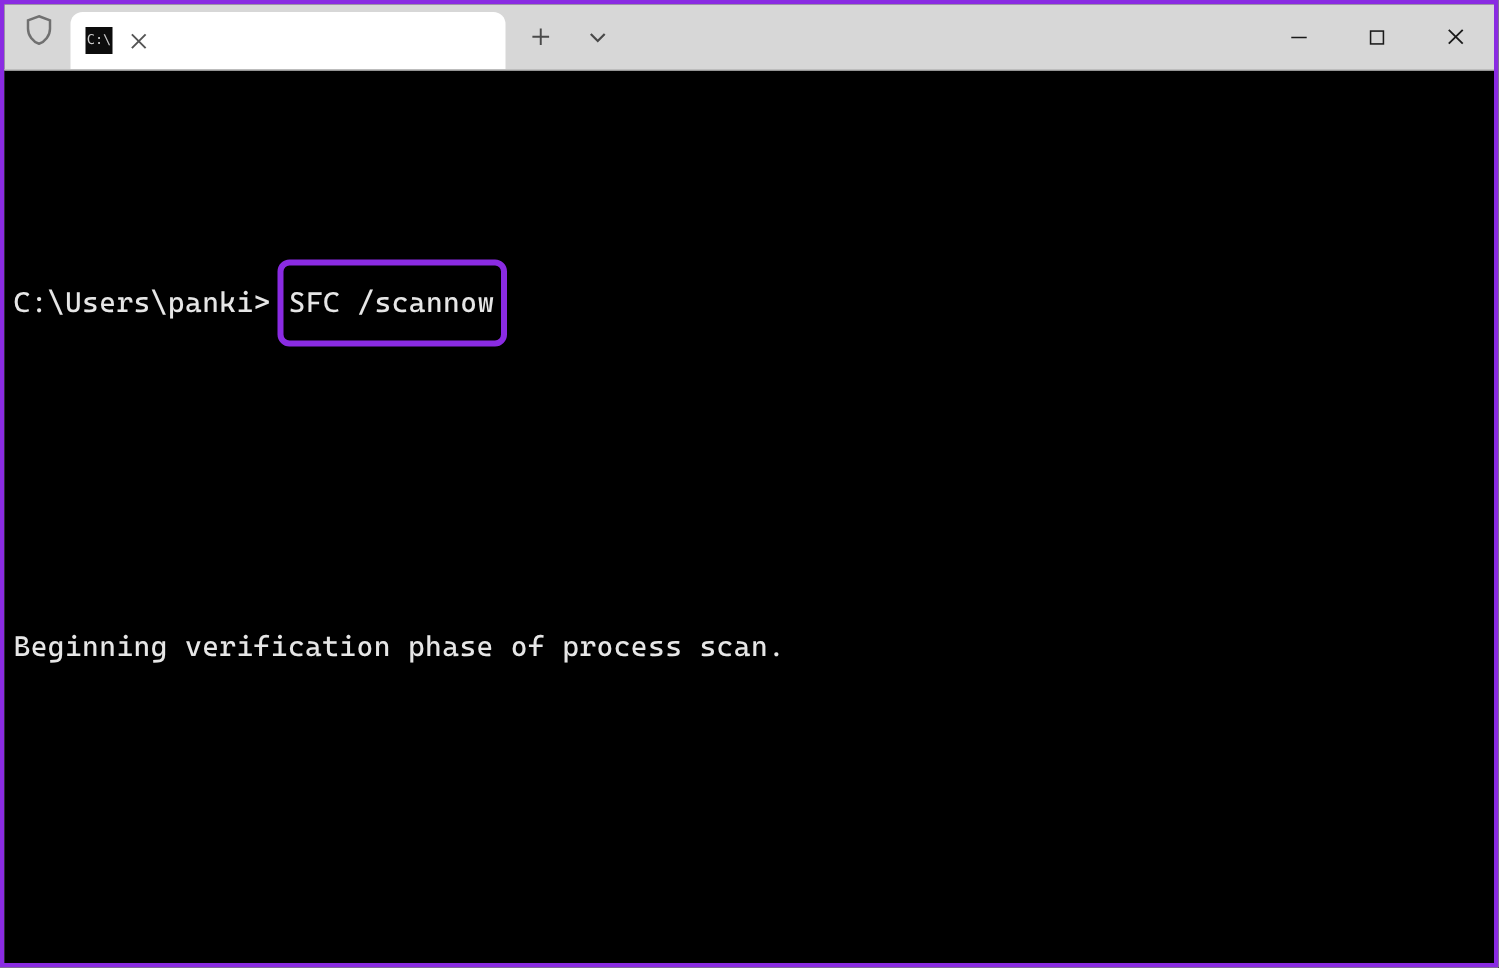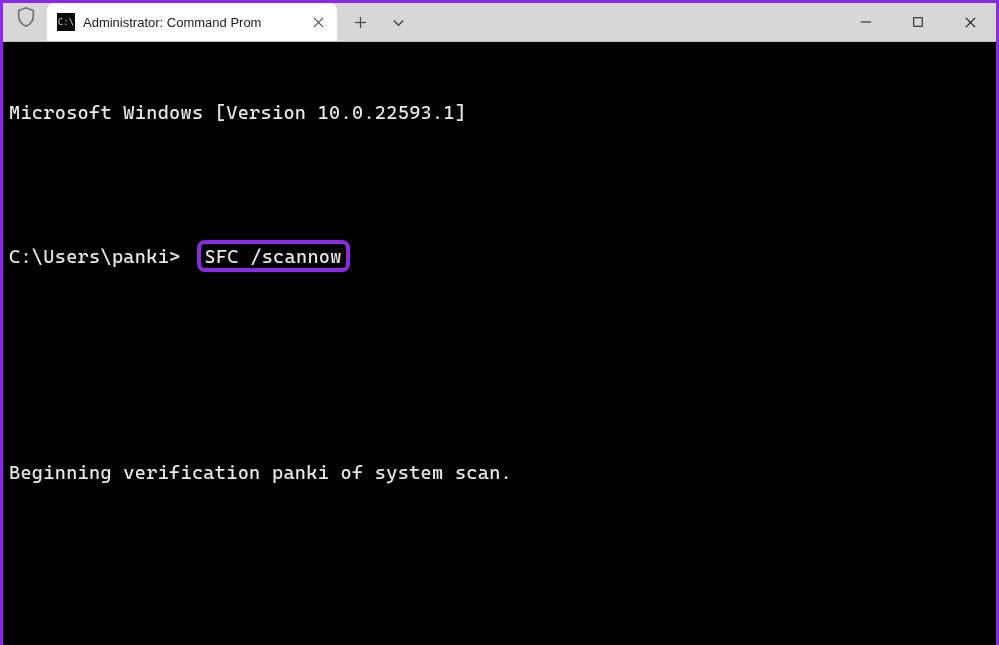--- a/index.html
+++ b/index.html
@@ -85,43 +85,42 @@
     font-size: 19px;
     line-height: 24px;
     padding: 10px 4px 4px 6px;
     white-space: pre;
     letter-spacing: 0.3px;
   }
   .terminal .row { display: block; min-height: 24px; }
   .hl {
     border: 4px solid #8a2be2;
     border-radius: 8px;
-    padding: 0 4px;
+    padding: 13px 4px;
     display: inline-block;
-    margin: -4px 16px;
+    margin: -4px 4px;
   }
 
   svg { display: block; }
 </style>
 </head>
 <body>
 
 <div class="outer-border">
 <div class="window">
 
   <div class="titlebar">
     <span class="shield-icon">
       <svg viewBox="0 0 24 24" width="22" height="22" fill="none" stroke="#707070" stroke-width="1.8">
         <path d="M12 2 L20 5 V11 C20 16 16.5 20.5 12 22 C7.5 20.5 4 16 4 11 V5 Z"></path>
       </svg>
     </span>
 
     <div class="tab">
       <span class="tab-favicon">C:\</span>
-      <span class="tab-title">Administrator: Command Prom</span>
       <span class="tab-close">
         <svg viewBox="0 0 12 12" width="11" height="11" stroke="#555" stroke-width="1.4">
           <line x1="1" y1="1" x2="11" y2="11"></line>
               <line x1="11" y1="1" x2="1" y2="11"></line>
         </svg>
       </span>
     </div>
 
     <div class="titlebar-actions">
       <span class="tb-btn">
@@ -151,26 +150,25 @@
       <span class="wc close">
         <svg viewBox="0 0 14 14" width="13" height="13" stroke="#1a1a1a" stroke-width="1.3">
           <line x1="2" y1="2" x2="12" y2="12"></line>
               <line x1="12" y1="2" x2="2" y2="12"></line>
         </svg>
       </span>
     </div>
   </div>
 
   <div class="terminal">
-    <span class="row">Microsoft Windows [Version 10.0.22593.1]</span>
     <span class="row"></span>
     <span class="row"><span>C:\Users\panki&gt;</span><span class="hl">SFC /scannow</span></span>
     <span class="row"></span>
     <span class="row"></span>
-    <span class="row">Beginning verification panki of system scan.</span>
+    <span class="row">Beginning verification phase of process scan.</span>
     
     
     
     
     
   </div>
 
 </div>
 </div>
 

